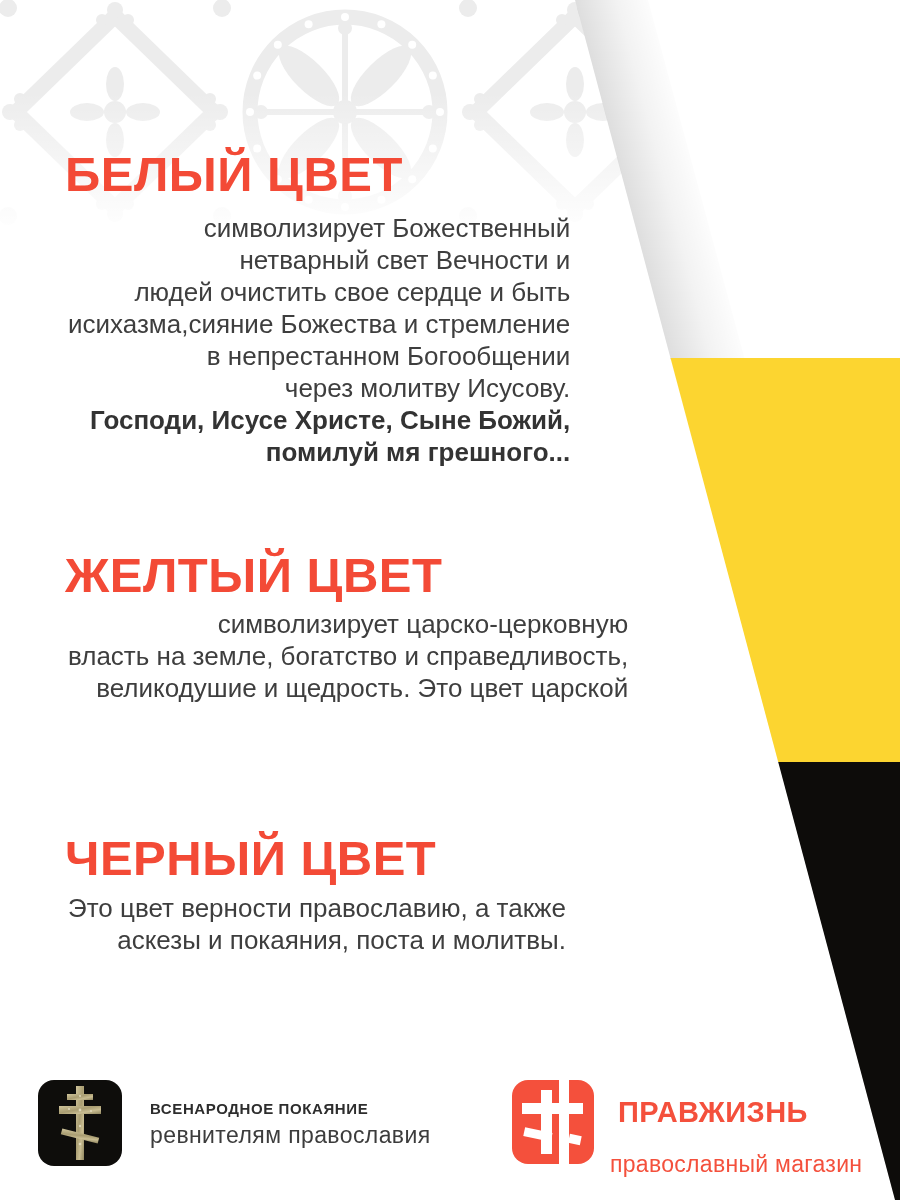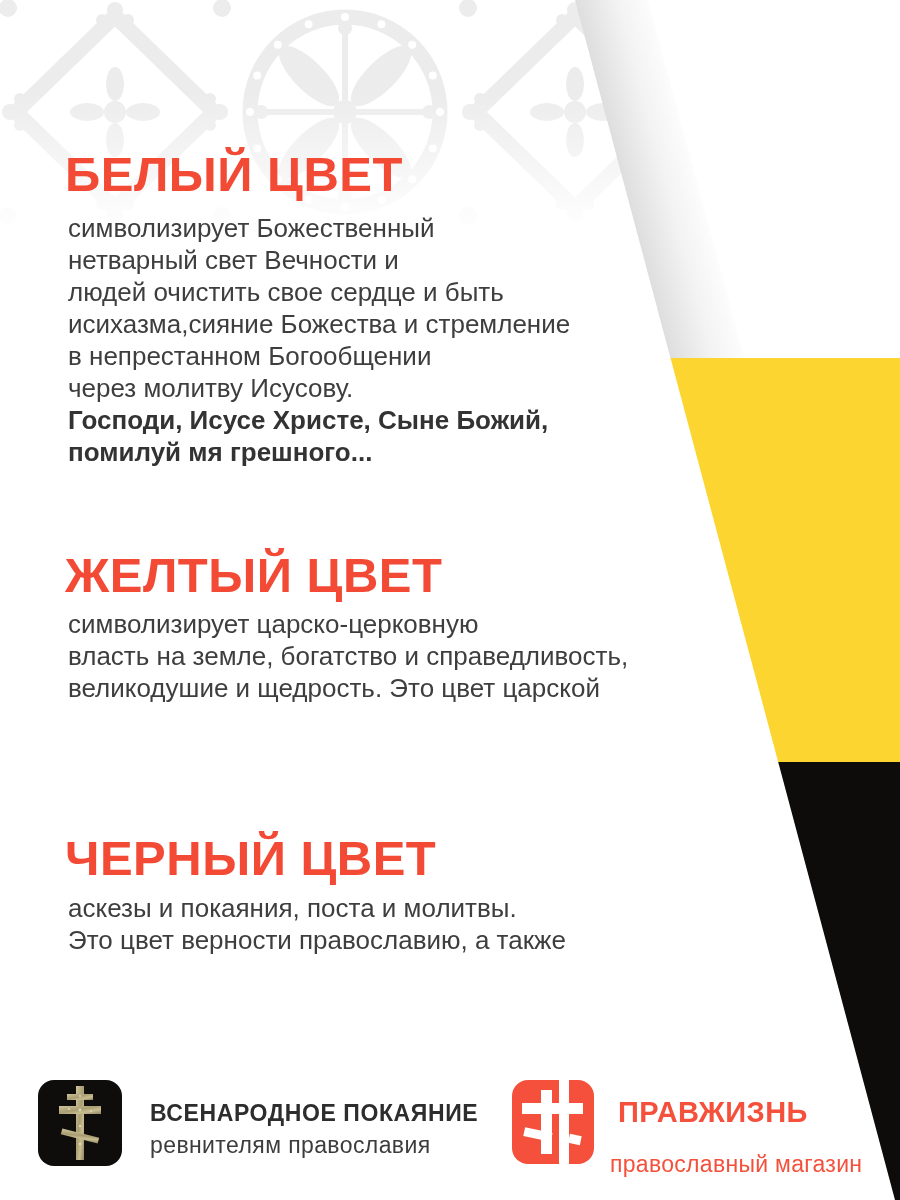--- a/index.html
+++ b/index.html
@@ -12,21 +12,21 @@
   .ornament {
     position:absolute; left:0; top:0; z-index:1;
     clip-path: polygon(0 0, 575px 0, 640px 100%, 0 100%);
   }
   .ornament-fade {
     position:absolute; left:0; top:0; width:700px; height:242px; z-index:2;
     background:linear-gradient(to bottom, rgba(255,255,255,0) 38%, #ffffff 97%);
   }
   .deco { position:absolute; left:0; top:0; z-index:3; }
   
-  .content { position:absolute; left:0; top:0; width:900px; height:1200px; z-index:4; }
+  .content { position:absolute; left:0; top:0; width:900px; height:1200px; z-index:4;text-align:right; }
   .heading {
     position:absolute; left:65px;
     font-size:49px; font-weight:bold; letter-spacing:0.5px;
     color:#f34a36; white-space:nowrap;
   }
   .h1 { top:146px; } .h2 { top:547px; } .h3 { top:830px; }
   .par {
     position:absolute; left:68px;
     font-size:26px; line-height:32px; color:#3e3e3e; white-space:nowrap;
   }
@@ -34,21 +34,21 @@
   .par .bold { font-weight:bold; color:#333333; }
   
   .footer { position:absolute; left:0; top:0; width:900px; height:1200px; z-index:5; }
   .logo-box {
     position:absolute; top:1080px; border-radius:16px;
     display:flex; align-items:center; justify-content:center;
   }
   .logo-left  { left:38px;  width:84px; height:86px; background:#0e0d0b; }
   .logo-right { left:512px; width:82px; height:84px; background:#f4503c; }
   .f-left-text { position:absolute; left:150px; top:1100px; color:#2d2d2d; }
-  .f-left-text .t1 { font-size:23px; font-weight:bold; letter-spacing:0.6px; white-space:nowrap; }
+  .f-left-text .t1 { font-size:15px; font-weight:bold; letter-spacing:0.6px; white-space:nowrap; }
   .f-left-text .t2 { font-size:23px; color:#3c3c3c; margin-top:5px; letter-spacing:0.4px; white-space:nowrap; }
   .f-right-text { position:absolute; left:610px; top:1096px; color:#f4503c; }
   .f-right-text .t1 { font-size:29px; font-weight:bold; letter-spacing:0.5px; white-space:nowrap;margin-left:8px; }
   .f-right-text .t2 { font-size:23px; margin-top:22px; letter-spacing:0.3px; white-space:nowrap; }
 </style>
 </head>
 <body>
 
 <div class="canvas">
 
@@ -149,22 +149,22 @@
 
     <div class="heading h2">ЖЕЛТЫЙ ЦВЕТ</div>
     <div class="par p2">
       <div>символизирует царско-церковную</div>
       <div>власть на земле, богатство и справедливость,</div>
       <div>великодушие и щедрость. Это цвет царской</div>
     </div>
 
     <div class="heading h3">ЧЕРНЫЙ ЦВЕТ</div>
     <div class="par p3">
+      <div>Это цвет верности православию, а также</div>
       <div>аскезы и покаяния, поста и молитвы.</div>
-      <div>Это цвет верности православию, а также</div>
     </div>
   </div>
 
   <div class="footer">
 
     <div class="logo-box logo-left">
       <svg width="50" height="74" viewBox="0 0 50 74">
         <defs>
           <linearGradient id="crossTexture" x1="0" y1="0" x2="1" y2="1">
             <stop offset="0" stop-color="#cfc49b"></stop>

